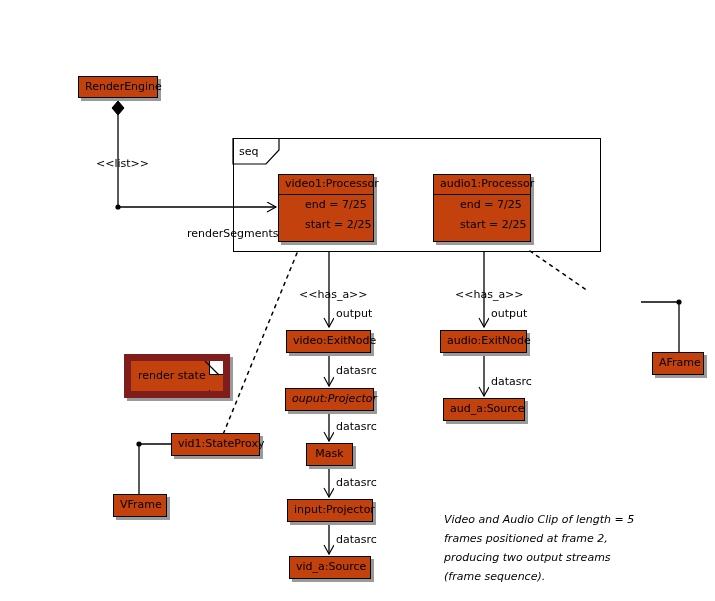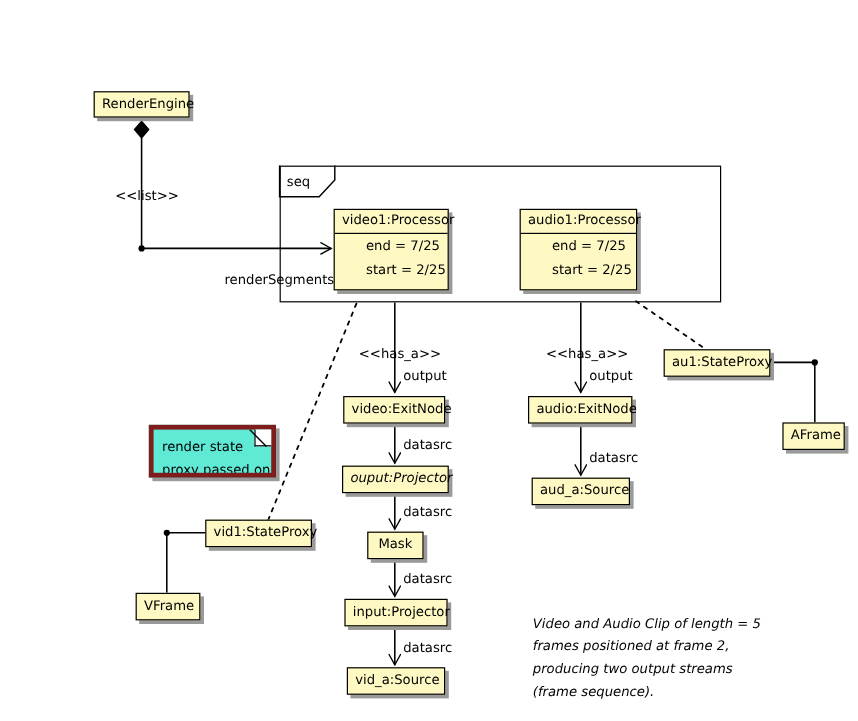--- a/index.html
+++ b/index.html
@@ -3,32 +3,32 @@
 <meta charset="utf-8">
 <style>
   html,body{margin:0;padding:0;background:#ffffff;}
   body{width:715px;height:601px;position:relative;overflow:hidden;
        font-family:"DejaVu Sans","Liberation Sans",sans-serif;}
   #canvas{position:absolute;left:0;top:0;width:715px;height:601px;}
   svg.layer{position:absolute;left:0;top:0;width:715px;height:601px;pointer-events:none;}
 
   
   .box{position:absolute;box-sizing:border-box;border:1px solid #000;
-       background:#fef9c3;box-shadow:3px 3px 0 0 #9a9a9a;}
+       background:#c2410c;box-shadow:3px 3px 0 0 #9a9a9a;}
   .box .hdr{box-sizing:border-box;padding:3px 6px 4px 6px;font-size:11px;color:#000;
             white-space:nowrap;line-height:12px;}
   .box .sep{height:1px;background:#000;}
   .box .attr{box-sizing:border-box;padding:4px 6px 4px 6px;font-size:11px;color:#000;
              white-space:nowrap;line-height:12px;margin-left:20px;}
   .simple{display:flex;align-items:center;}
   .simple .hdr{width:100%;text-align:left;}
 
   
-  .note{position:absolute;box-sizing:border-box;background:#5eead4;
-        border:4px solid #7f1d1d;box-shadow:3px 3px 0 0 #9a9a9a;overflow:hidden;}
+  .note{position:absolute;box-sizing:border-box;background:#c2410c;
+        border:7px solid #7f1d1d;box-shadow:3px 3px 0 0 #9a9a9a;overflow:hidden;}
   .note .ntxt{position:absolute;left:7px;top:8px;font-size:11px;line-height:19px;
               color:#000;white-space:nowrap;}
   .note .fold{position:absolute;right:-1px;top:-1px;width:14px;height:14px;
               background:#ffffff;border-left:1px solid #000;border-bottom:1px solid #000;
               transform:none;}
   .note .foldline{position:absolute;right:-1px;top:-1px;width:20px;height:20px;}
 
   
   .lbl{position:absolute;font-size:11px;color:#000;white-space:nowrap;line-height:12px;}
   .caption{position:absolute;font-size:11px;color:#000;line-height:19px;white-space:pre;font-style:italic;}
@@ -131,23 +131,20 @@
   </div>
 
   <div class="box simple" style="left:443px;top:398px;width:82px;height:23px;">
     <div class="hdr">aud_a:Source</div>
   </div>
 
   <div class="box simple" style="left:171px;top:433px;width:89px;height:23px;">
     <div class="hdr">vid1:StateProxy</div>
   </div>
 
-  <div class="box simple" style="left:553px;top:291px;width:89px;height:23px;">
-    <div class="hdr">au1:StateProxy</div>
-  </div>
 
   <div class="box simple" style="left:113px;top:494px;width:54px;height:23px;">
     <div class="hdr">VFrame</div>
   </div>
 
   <div class="box simple" style="left:652px;top:352px;width:52px;height:23px;">
     <div class="hdr">AFrame</div>
   </div>
 
   <div class="note" style="left:124px;top:354px;width:106px;height:44px;">

